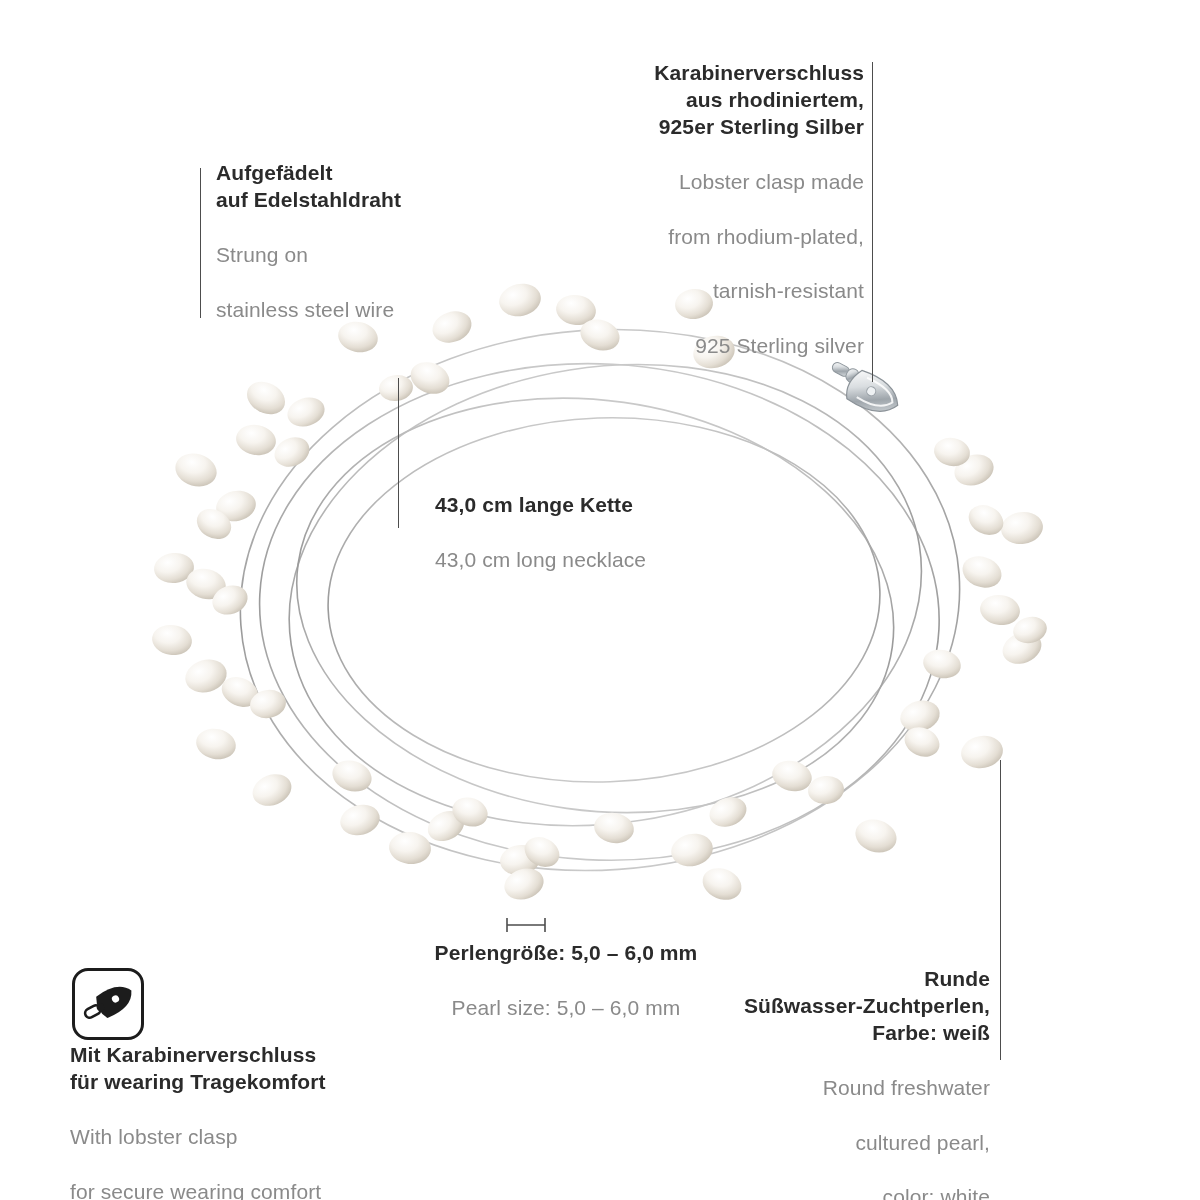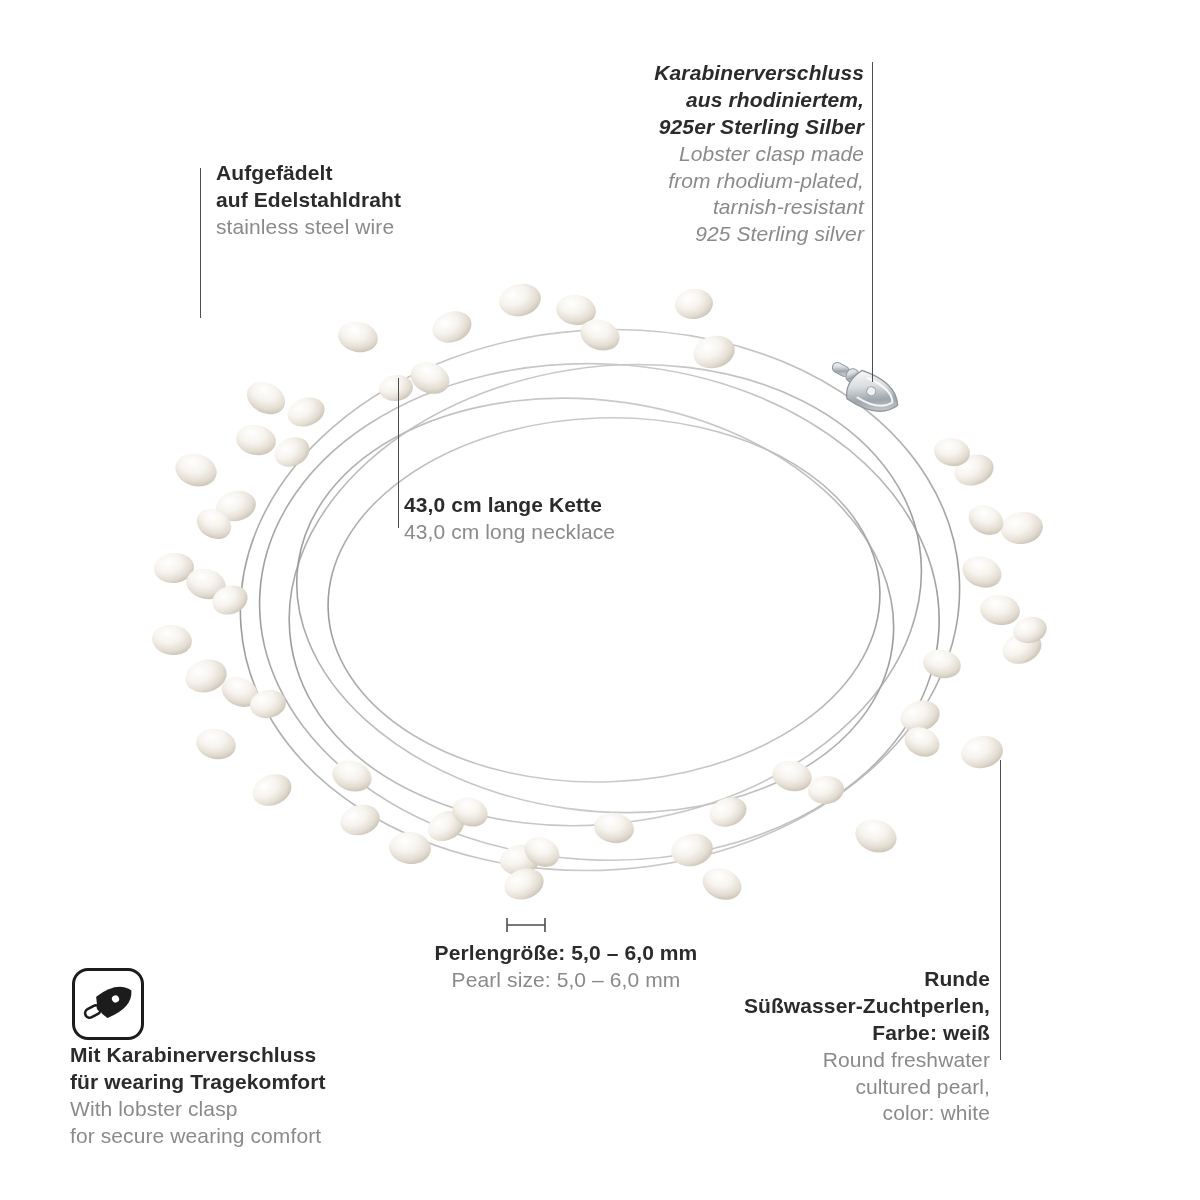--- a/index.html
+++ b/index.html
@@ -25,20 +25,21 @@
     font-weight: 700;
     color: #2b2b2b;
     font-size: 21px;
     letter-spacing: 0.1px;
   }
   .callout .en {
     font-weight: 400;
     color: #8a8a8a;
     font-size: 21px;
     letter-spacing: 0.1px;
+    margin-top: 28px;
   }
   .align-right { text-align: right; }
   .align-left  { text-align: left; }
 
   
   .leader {
     position: absolute;
     background: #4d4d4d;
   }
   .v { width: 1px; }
@@ -178,34 +179,35 @@
     <svg width="40" height="14" viewBox="0 0 40 14">
       <line x1="1" y1="0" x2="1" y2="14" stroke="#4d4d4d" stroke-width="1.6"></line>
       <line x1="39" y1="0" x2="39" y2="14" stroke="#4d4d4d" stroke-width="1.6"></line>
       <line x1="1" y1="7" x2="39" y2="7" stroke="#4d4d4d" stroke-width="1.6"></line>
     </svg>
   </div>
 
   <div class="callout align-left" style="left:216px; top:160px; width:300px;">
     <div class="de">Aufgefädelt</div>
     <div class="de">auf Edelstahldraht</div>
+    <div class="en">Strung on</div>
     <div class="en">stainless steel wire</div>
   </div>
 
-  <div class="callout align-right" style="left:560px; top:60px; width:304px;font-style:italic;">
+  <div class="callout align-right" style="left:560px; top:60px; width:304px;">
     <div class="de">Karabinerverschluss</div>
     <div class="de">aus rhodiniertem,</div>
     <div class="de">925er Sterling Silber</div>
     <div class="en">Lobster clasp made</div>
     <div class="en">from rhodium-plated,</div>
     <div class="en">tarnish-resistant</div>
     <div class="en">925 Sterling silver</div>
   </div>
 
-  <div class="callout align-left" style="left:404px; top:492px; width:330px;">
+  <div class="callout align-left" style="left:435px; top:492px; width:330px;">
     <div class="de">43,0 cm lange Kette</div>
     <div class="en">43,0 cm long necklace</div>
   </div>
 
   <div class="callout align-left" style="left:386px; top:940px; width:360px;text-align:center;">
     <div class="de">Perlengröße: 5,0 – 6,0 mm</div>
     <div class="en">Pearl size: 5,0 – 6,0 mm</div>
   </div>
 
   <div class="callout align-right" style="left:690px; top:966px; width:300px;">

